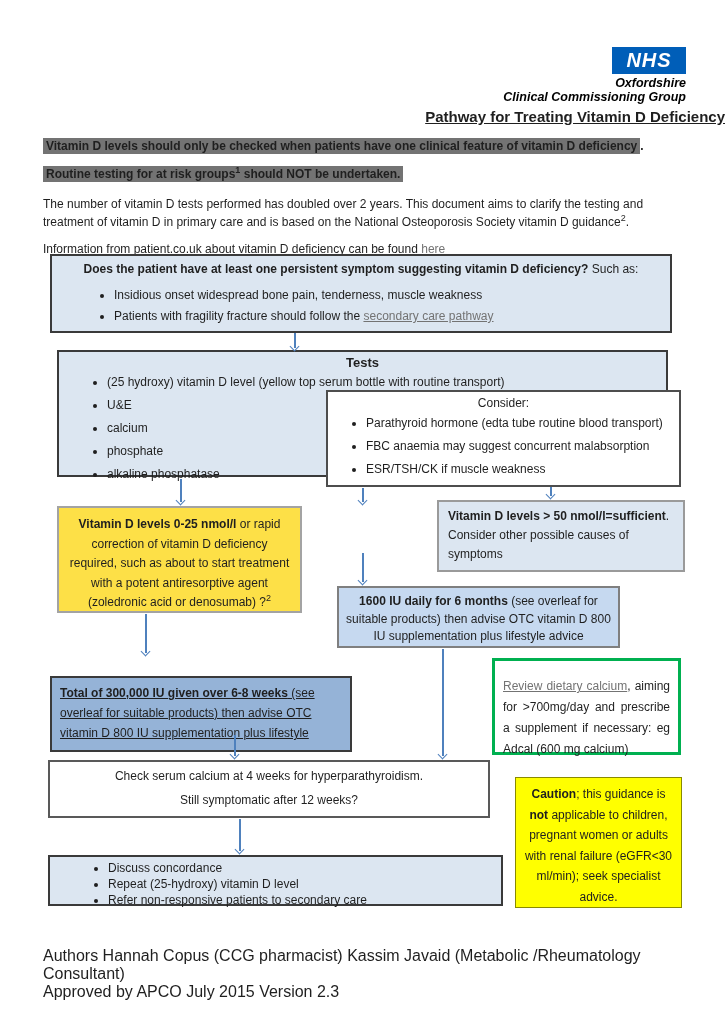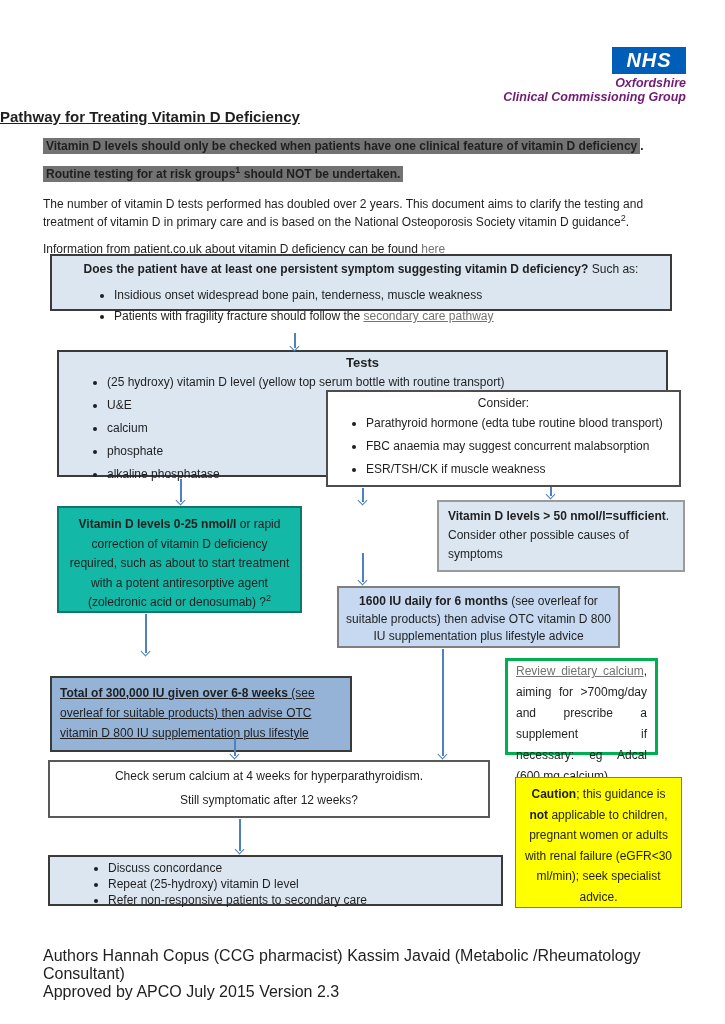--- a/index.html
+++ b/index.html
@@ -11,58 +11,58 @@
   }
 
   
   .nhs-logo {
     position:absolute; left:612px; top:47px; width:74px; height:27px;
     background:#005EB8; color:#ffffff; font-style:italic; font-weight:bold;
     font-size:20px; text-align:center; line-height:26px; letter-spacing:1px;
   }
   .org {
     position:absolute; right:39px; top:76px; text-align:right;
-    color:#701a75; font-weight:bold; font-style:italic; font-size:12.5px; line-height:14px;
+    color:#000000; font-weight:bold; font-style:italic; font-size:12.5px; line-height:14px;
   }
   .doc-title {
-    position:absolute; left:0; top:108px; width:725px; text-align:left;
+    position:absolute; left:0; top:108px; width:725px; text-align:right;
     font-weight:bold; font-size:15px; text-decoration:underline;
   }
 
   
   .intro-line { position:absolute; left:43px; font-size:12px; font-weight:bold; white-space:nowrap; }
   .hl { background:#737373; padding:1px 3px; }
   .para { position:absolute; left:43px; width:640px; font-size:12px; line-height:18px; font-weight:normal; }
   sup, .sup { font-size:9px; vertical-align:super; line-height:0; }
   a.lnk { color:#737373; text-decoration:underline; cursor:pointer; }
 
   
   .fbox { position:absolute; font-size:12px; }
-  .box-symptom { left:50px; top:254px; width:622px; height:57px; background:#DCE6F1; border:2px solid #3a3a3a; }
+  .box-symptom { left:50px; top:254px; width:622px; height:79px; background:#DCE6F1; border:2px solid #3a3a3a; }
   .box-symptom .head { text-align:center; margin-top:6px; font-size:12px; }
   .box-symptom ul { margin-top:9px; padding-left:62px; }
   .box-symptom li { line-height:21px; }
 
   .box-tests { left:57px; top:350px; width:611px; height:127px; background:#DCE6F1; border:2px solid #3a3a3a; }
   .box-tests .ttl { text-align:center; font-weight:bold; font-size:13px; margin-top:3px; }
   .box-tests ul { margin-top:1px; padding-left:48px; }
   .box-tests li { line-height:23px; }
 
   .box-consider { left:326px; top:390px; width:355px; height:97px; background:#ffffff; border:2px solid #4d4d4d; z-index:3; }
   .box-consider .ttl { text-align:center; font-size:12px; margin-top:4px; }
   .box-consider ul { margin-top:2px; padding-left:38px; }
   .box-consider li { line-height:23px; font-size:12px; }
 
-  .box-low { left:57px; top:506px; width:245px; height:107px; background:#14b8a6; border:2px solid #0f766e; text-align:center; padding:7px 8px; line-height:19.5px; }
+  .box-low { left:57px; top:506px; width:245px; height:107px; background:#fde047; border:2px solid #a3a3a3; text-align:center; padding:7px 8px; line-height:19.5px; }
   .box-mid { left:315px; top:506px; width:113px; height:46px; background:#ffffff; border:2px solid #8c8c8c; box-shadow:1px 1px 0 #cfcfcf; text-align:center; font-weight:bold; padding-top:4px; line-height:19px; }
   .box-high { left:437px; top:500px; width:248px; height:72px; background:#DCE6F1; border:2px solid #9a9a9a; padding:5px 9px; line-height:19px; }
 
   .box-1600 { left:337px; top:586px; width:283px; height:62px; background:#C6D9F0; border:2px solid #7f7f7f; text-align:center; padding:5px 7px; line-height:17.5px; }
   .box-300k { left:50px; top:676px; width:302px; height:76px; background:#95B3D7; border:2px solid #3a3a3a; padding:5px 8px; line-height:20px;text-decoration:underline; }
-  .box-calcium { left:505px; top:658px; width:153px; height:97px; background:#ffffff; border:3px solid #00B050; padding:0 8px; line-height:21px; text-align:justify; }
+  .box-calcium { left:492px; top:658px; width:189px; height:97px; background:#ffffff; border:3px solid #00B050; padding:15px 8px; line-height:21px; text-align:justify; }
 
   .box-check { left:48px; top:760px; width:442px; height:58px; background:#ffffff; border:2px solid #595959; text-align:center; padding-top:7px; }
   .box-check .l2 { margin-top:10px; }
 
   .box-caution { left:515px; top:777px; width:167px; height:131px; background:#FFFF00; border:1px solid #8a8a00; text-align:center; padding:6px 5px; line-height:20.5px; }
 
   .box-followup { left:48px; top:855px; width:455px; height:51px; background:#DCE6F1; border:2px solid #3a3a3a; }
   .box-followup ul { margin-top:3px; padding-left:58px; }
   .box-followup li { line-height:16px; }
 

